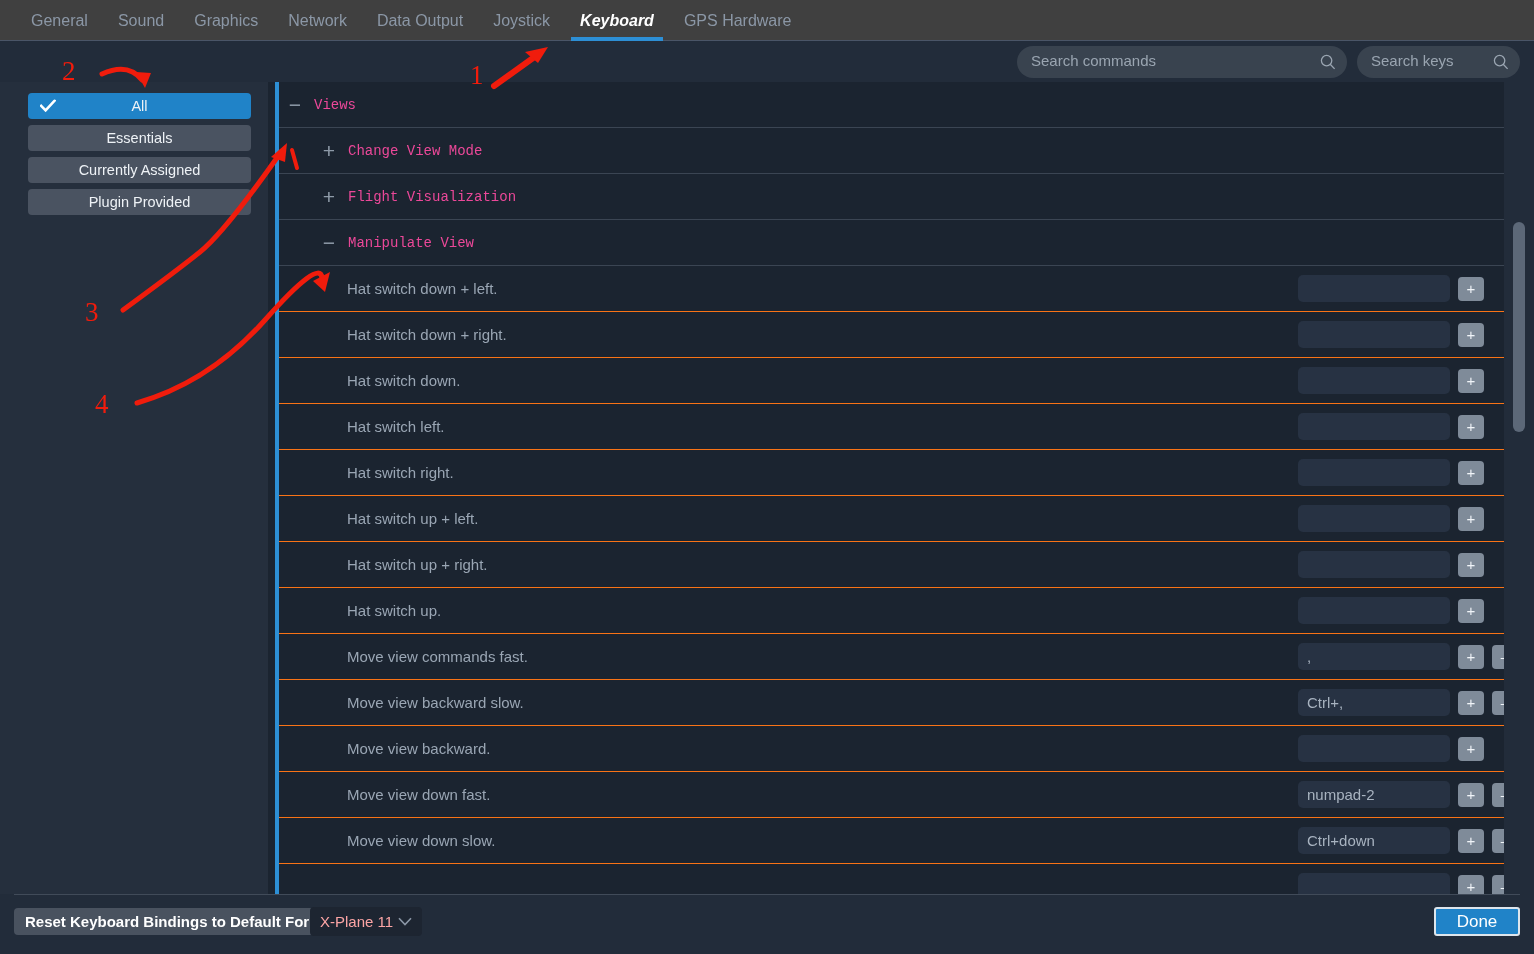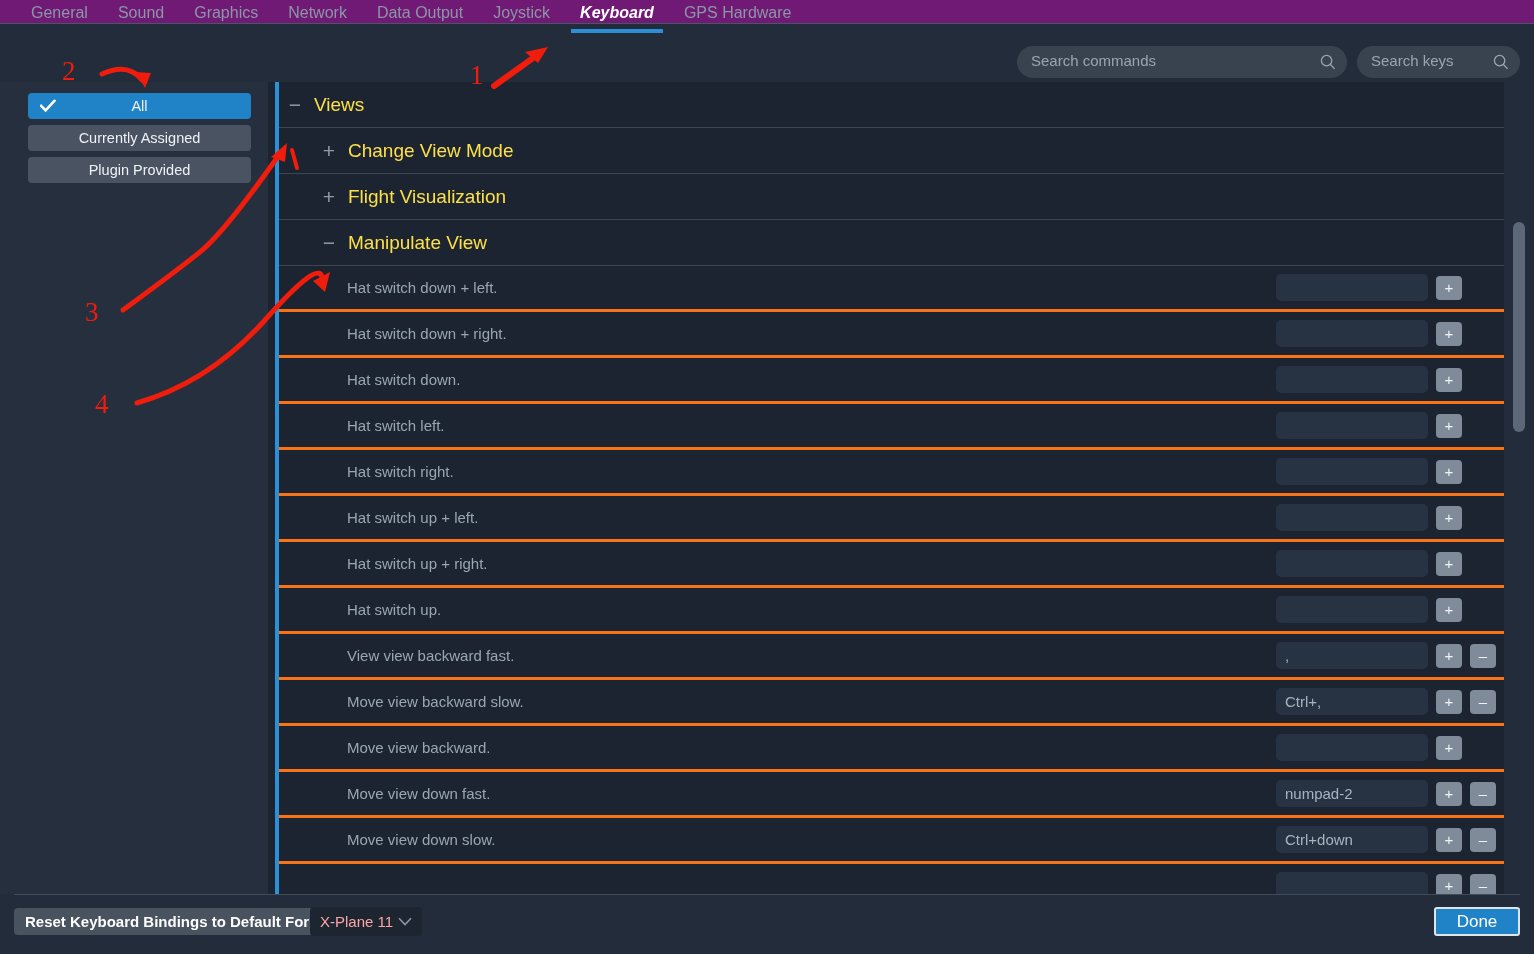--- a/index.html
+++ b/index.html
@@ -6,22 +6,22 @@
   html, body {
     width: 1534px; height: 954px;
     background: #1b2430;
     font-family: "Liberation Sans", sans-serif;
     overflow: hidden;
   }
   #app { position: relative; width: 1534px; height: 954px; background: #222c3a; }
 
   
   .tabbar {
-    position: absolute; left: 0; top: 0; width: 1534px; height: 24px;
-    background: #701a75;
+    position: absolute; left: 0; top: 0; width: 1534px; height: 41px;
+    background: #404040;
     display: flex; align-items: center; padding-left: 16px;
   }
   .tabbar::after {
     content: ""; position: absolute; left: 0; right: 0; bottom: 0;
     height: 1px; background: #4a5567;
   }
   .tab {
     position: relative; color: #8b97a6; font-size: 16px;
     padding: 0 15px; height: 41px; line-height: 41px; white-space: nowrap;
     cursor: pointer;
@@ -87,27 +87,27 @@
 
   .grp {
     position: relative; height: 46px; display: flex; align-items: center;
     border-bottom: 1px solid #3b4553;
   }
   .grp .tw {
     width: 18px; height: 18px; margin-right: 10px; color: #8e9aa8;
     display: flex; align-items: center; justify-content: center;
     font-size: 21px; line-height: 1; cursor: pointer;
   }
-  .grp .gl { color: #fde047; font-size: 19px; }
+  .grp .gl { color: #ec4899; font-size: 14px; font-family: Liberation Mono, monospace; }
   .grp.lvl0 { padding-left: 7px; }
   .grp.lvl1 { padding-left: 41px; }
 
   .cmdrow {
     position: relative; height: 46px; display: flex; align-items: center;
-    border-bottom: 3px solid #f97316; padding-left: 68px; padding-right: 38px;
+    border-bottom: 1px solid #f97316; padding-left: 68px; padding-right: 16px;
   }
   .cmdrow .label { color: #9aa6b4; font-size: 15px; flex: 0 0 auto; }
   .cmdrow .spacer { flex: 1 1 auto; }
   .keyfield {
     width: 152px; height: 27px; background: #273243; border-radius: 5px;
     color: #a8b3c0; font-size: 15px; display: flex; align-items: center;
     padding-left: 9px; flex: 0 0 auto; cursor: text;
   }
   .pm {
     width: 26px; height: 24px; margin-left: 8px; background: #7f8b99;
@@ -197,20 +197,23 @@
   </div>
 
   <div class="sidebar">
     <div class="filter-btn first selected">
       <svg class="check" viewBox="0 0 16 13">
         <path d="M1.2 6.4 L5.6 10.8 L14.6 1.2" fill="none" stroke="#ffffff" stroke-width="2.6" stroke-linecap="square"></path>
       </svg>
       <span>All</span>
     </div>
     <div class="filter-btn">
+      <span>Essentials</span>
+    </div>
+    <div class="filter-btn">
       <span>Currently Assigned</span>
     </div>
     <div class="filter-btn">
       <span>Plugin Provided</span>
     </div>
   </div>
 
   <div class="content">
     <div class="accent-line"></div>
     <div class="rows">
@@ -285,21 +288,21 @@
         <div class="pmslot"></div>
       </div>
       <div class="cmdrow">
         <span class="label">Hat switch up.</span>
         <span class="spacer"></span>
         <div class="keyfield"></div>
         <div class="pm">+</div>
         <div class="pmslot"></div>
       </div>
       <div class="cmdrow">
-        <span class="label">View view backward fast.</span>
+        <span class="label">Move view commands fast.</span>
         <span class="spacer"></span>
         <div class="keyfield">,</div>
         <div class="pm">+</div>
         <div class="pm">–</div>
       </div>
       <div class="cmdrow">
         <span class="label">Move view backward slow.</span>
         <span class="spacer"></span>
         <div class="keyfield">Ctrl+,</div>
         <div class="pm">+</div>

